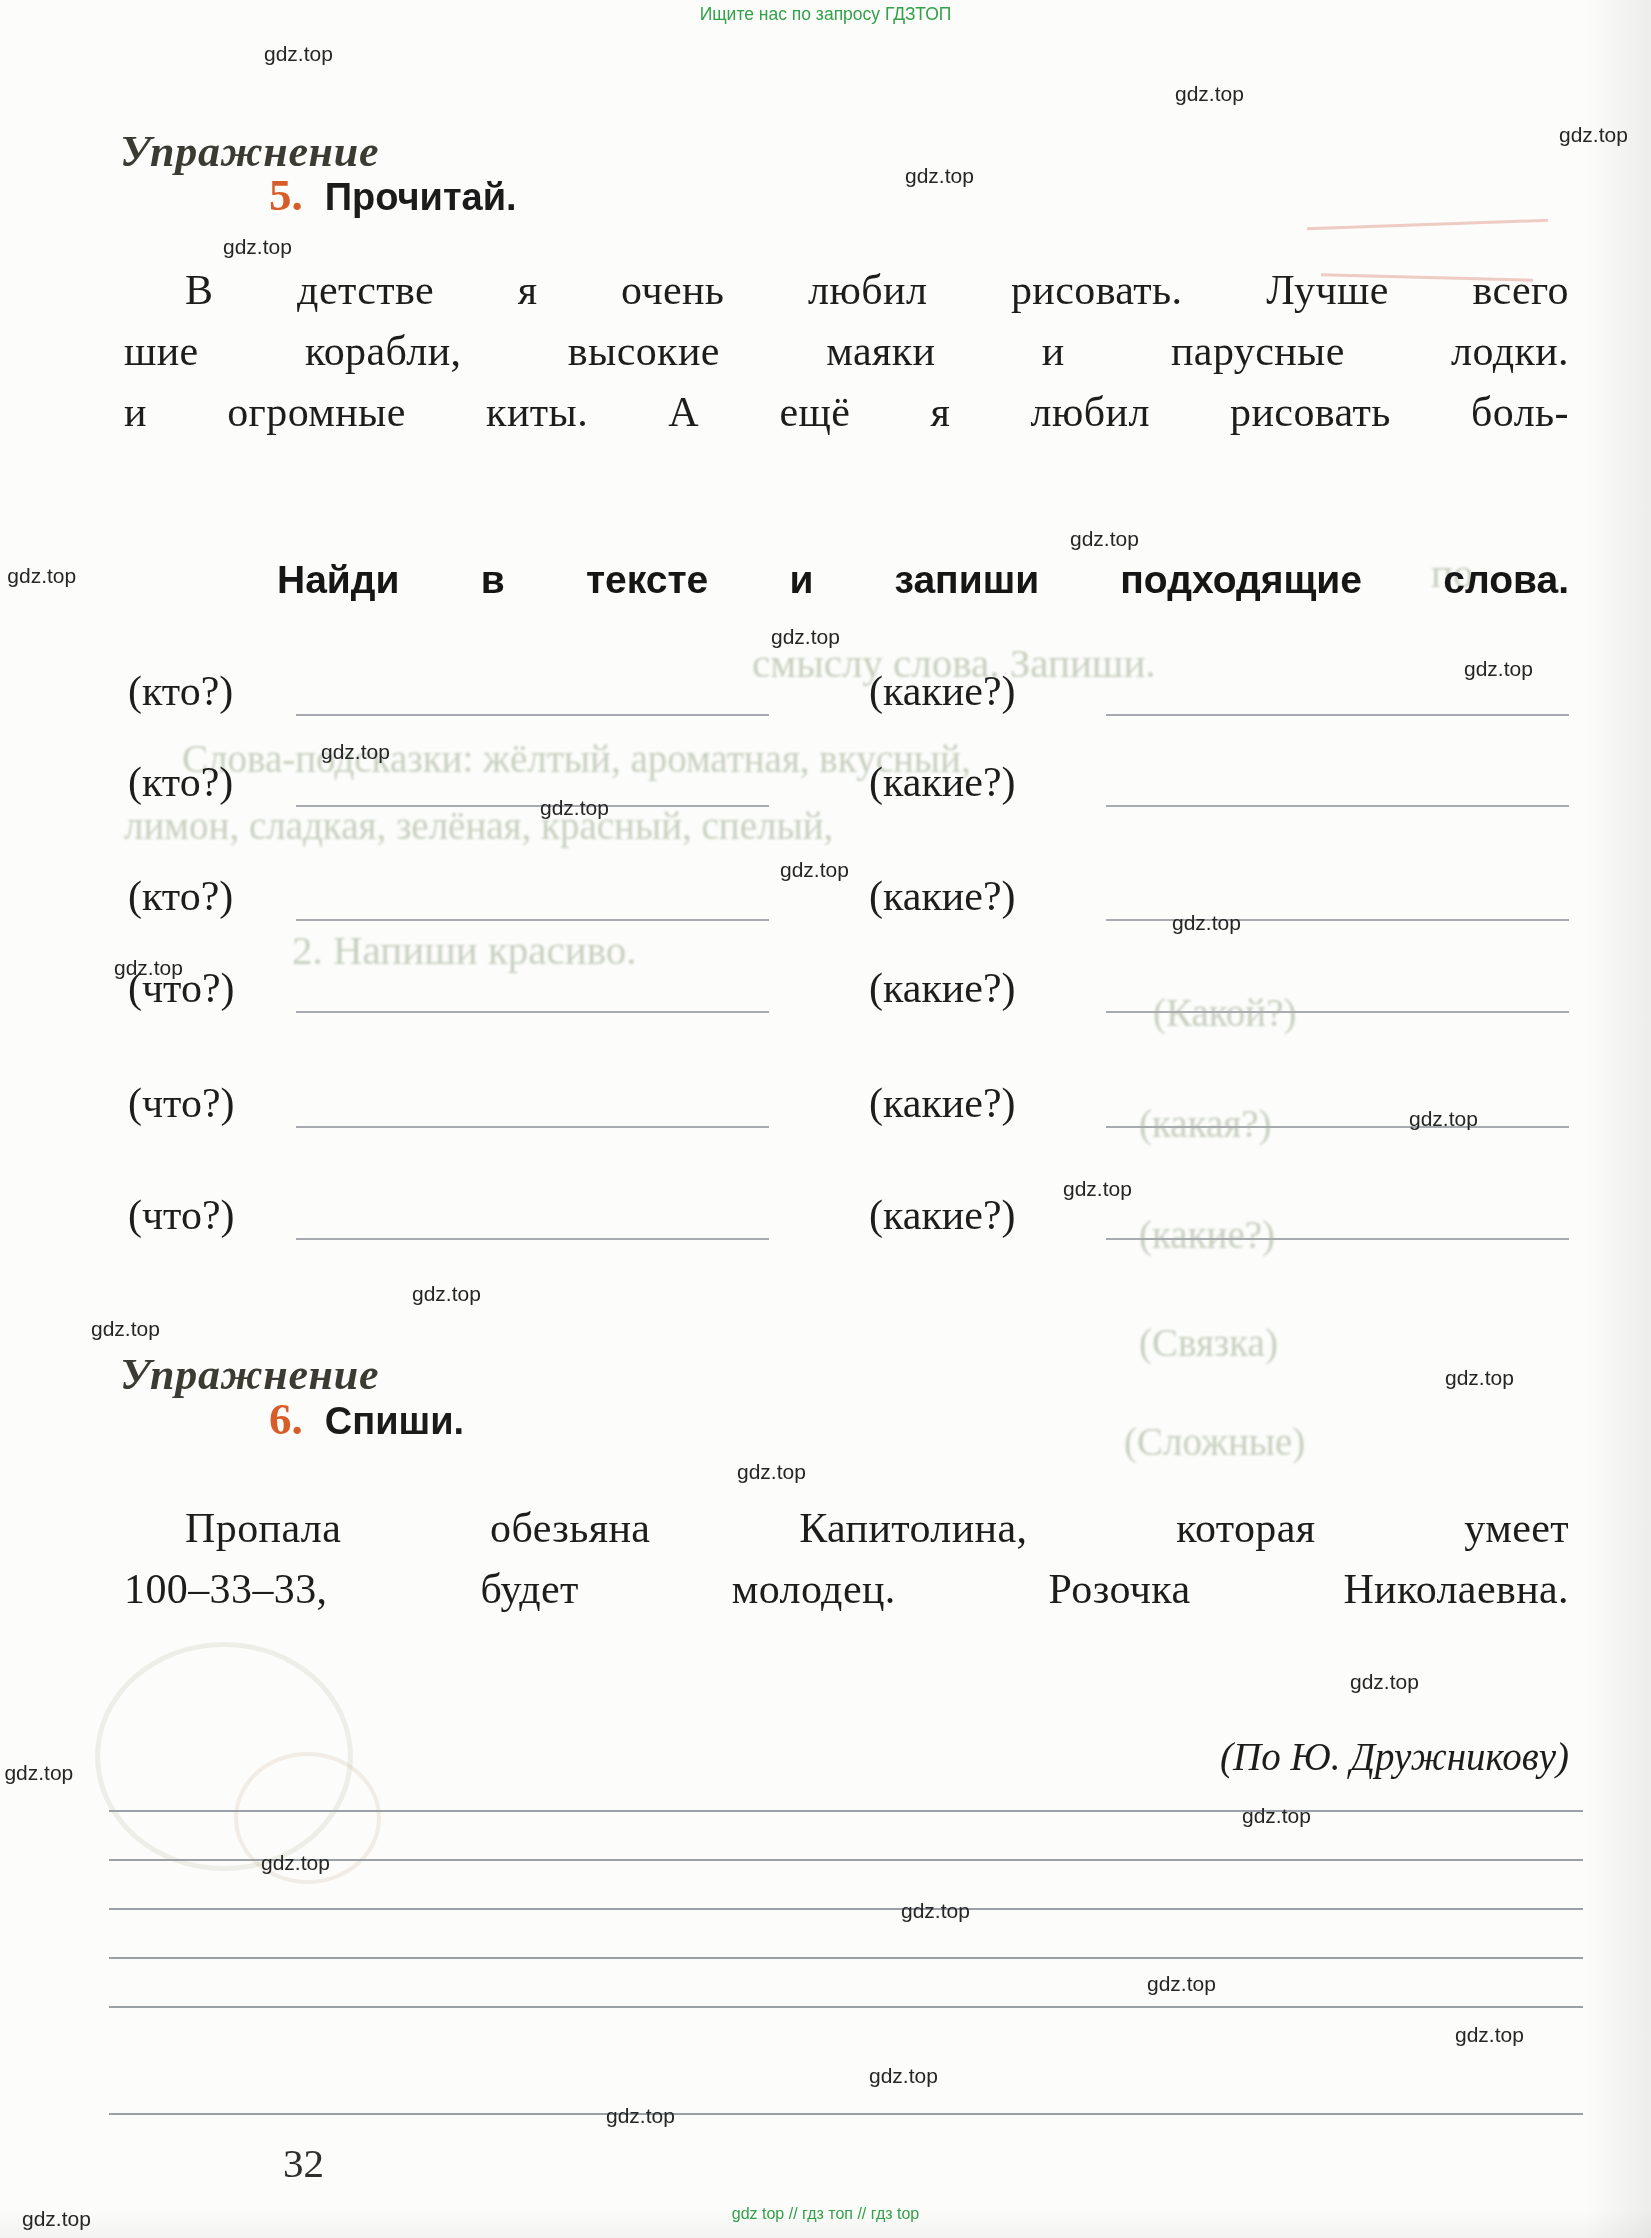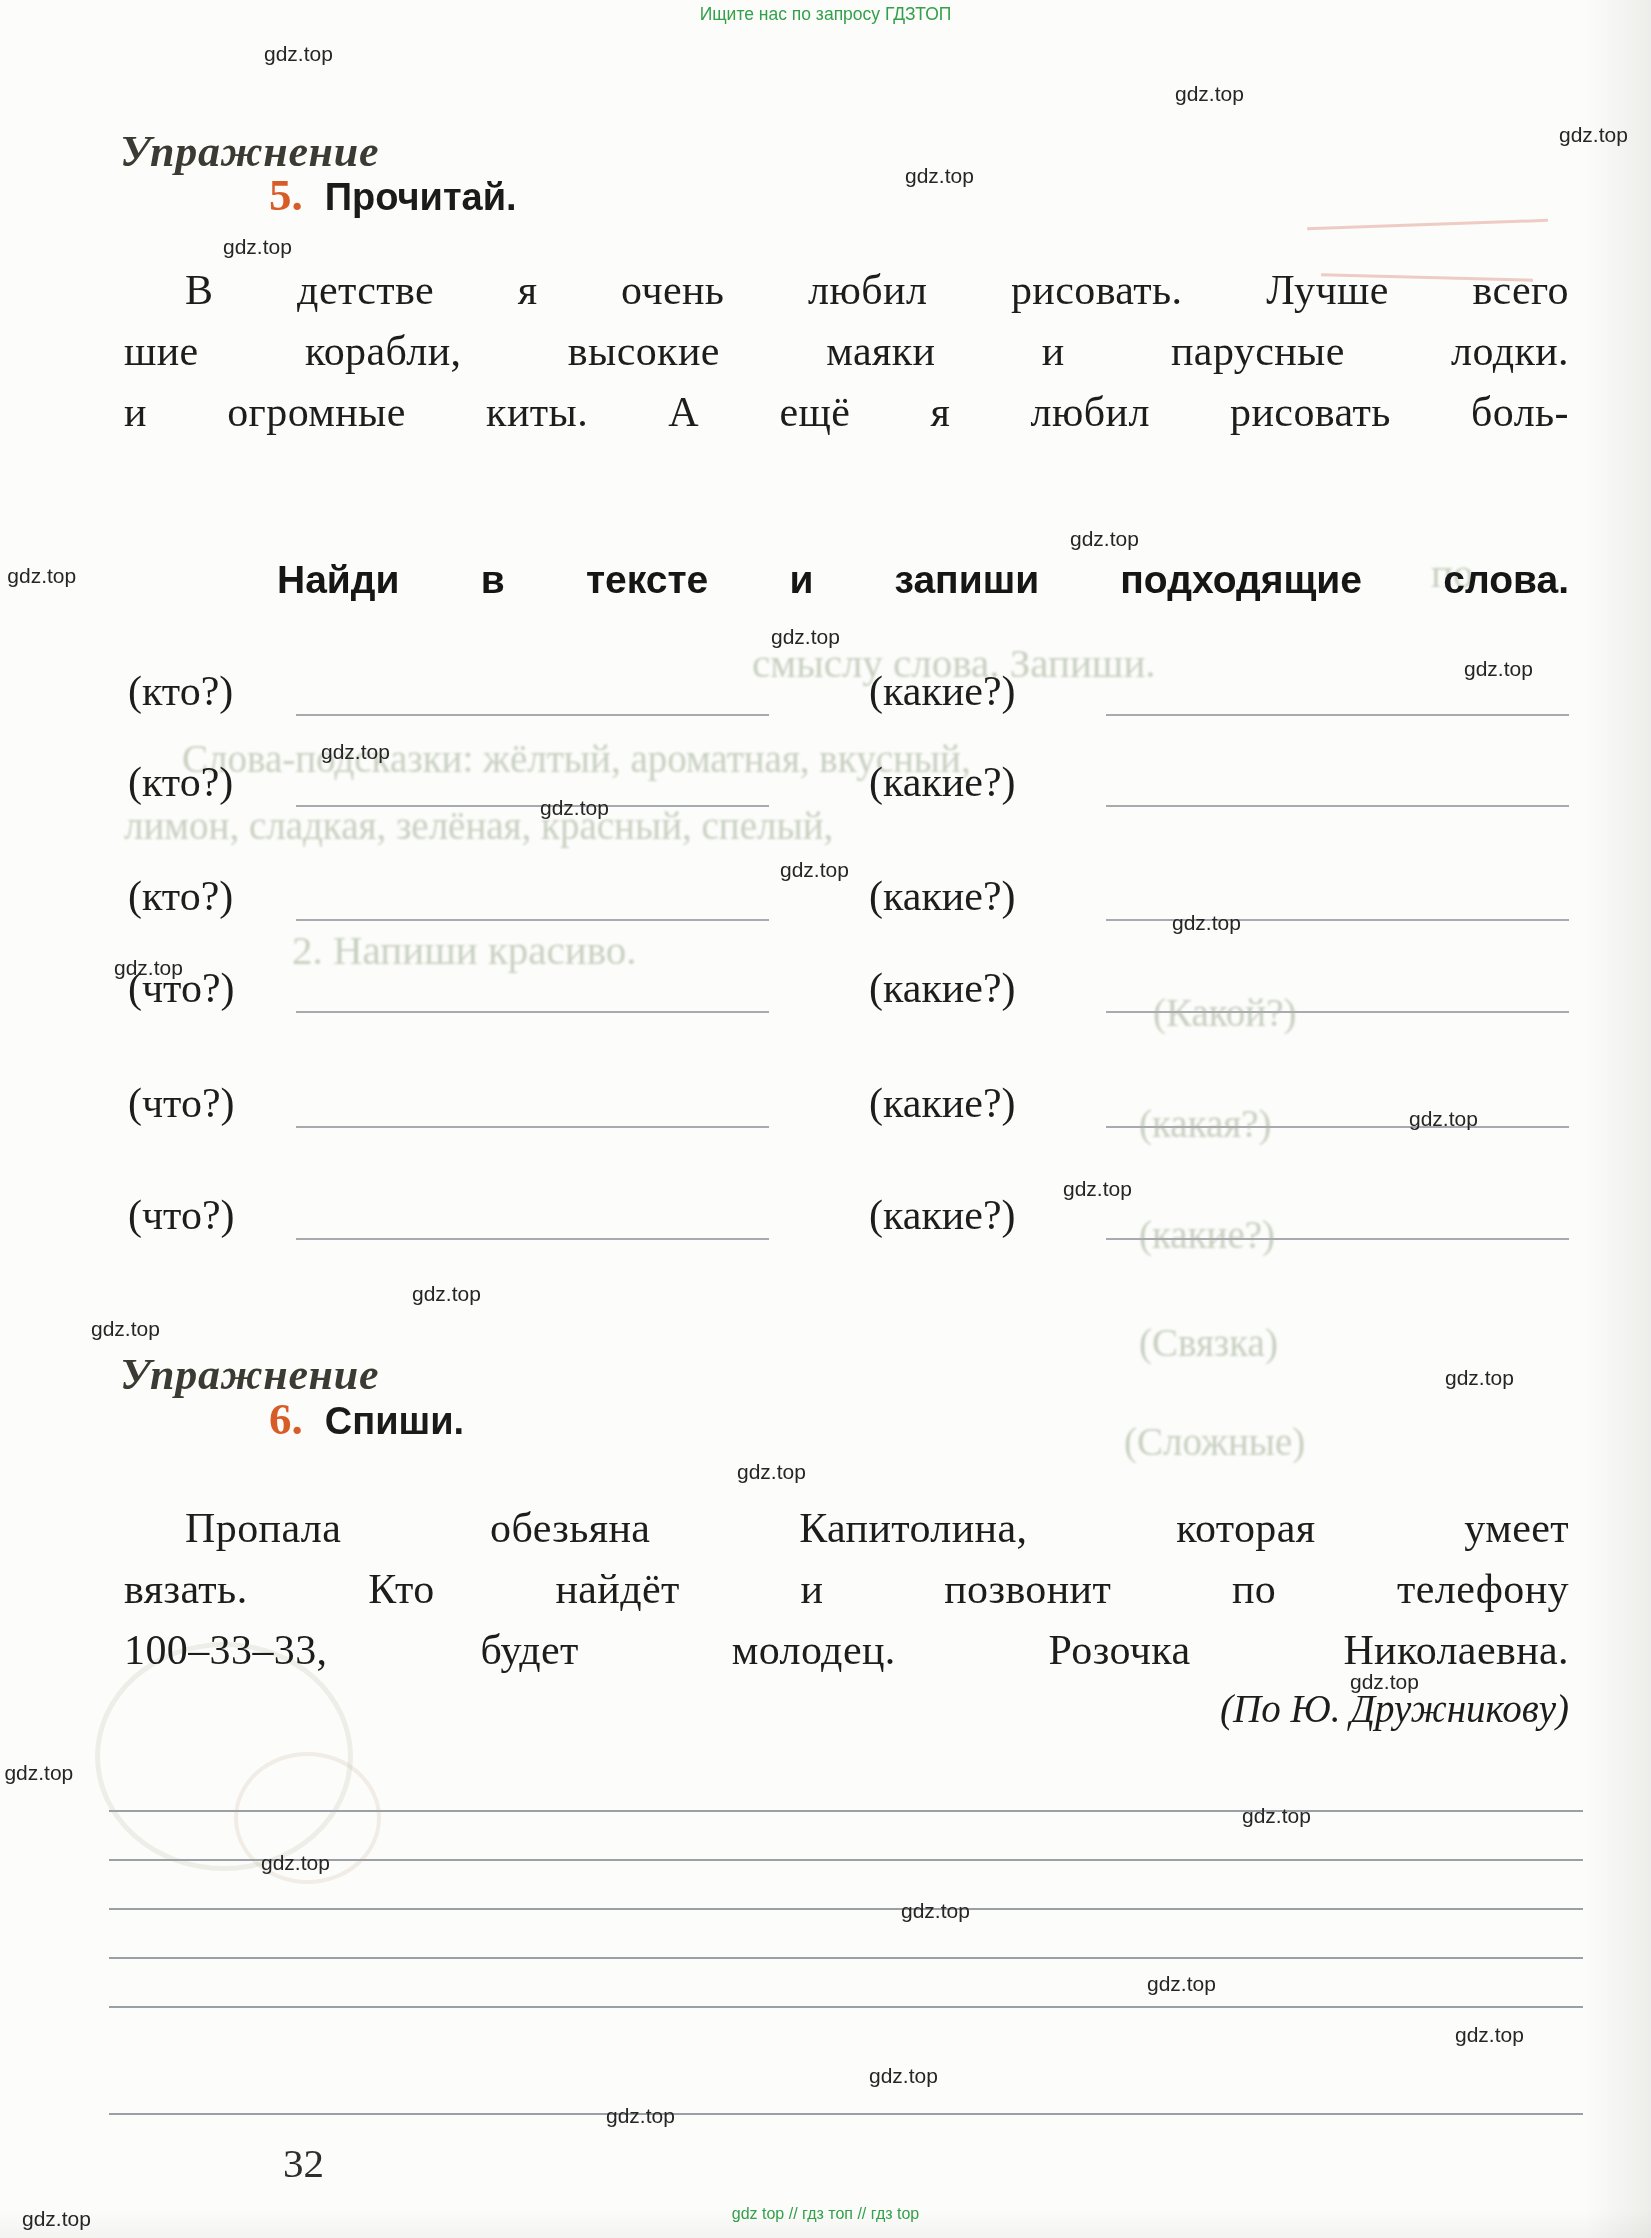--- a/index.html
+++ b/index.html
@@ -37,21 +37,21 @@
     text-align:justify;text-align-last:justify;color:#161616;}
 
   .fill-row{position:absolute;left:124px;width:1445px;height:54px;font-size:42px;}
   .fill-row .q{position:absolute;top:0;}
   .q-left{left:4px;}
   .q-right{left:745px;}
   .blank{position:absolute;top:47px;height:0;border-top:2.2px solid #a7abb0;}
   .blank-left{left:172px;width:473px;}
   .blank-right{left:982px;width:463px;}
 
-  .attribution{position:absolute;right:82px;top:1686px;font-style:italic;
+  .attribution{position:absolute;right:82px;top:1734px;font-style:italic;
     font-size:39px;color:#1d1d1b;}
   .write-line{position:absolute;left:109px;width:1474px;height:0;
     border-top:2.2px solid #9aa0a6;}
   .page-num{position:absolute;left:283px;top:2139px;font-size:41px;color:#2e2e2e;}
 
   .ghost{position:absolute;color:rgba(150,166,138,0.5);filter:blur(1.1px);
     white-space:nowrap;font-family:"Liberation Serif",serif;}
   .ghost-circle{position:absolute;border-radius:50%;}
   #gc1{left:95px;top:1642px;width:248px;height:219px;border:5.8px solid rgba(180,190,165,0.22);}
   #gc2{left:234px;top:1752px;width:139px;height:124px;border:4.4px solid rgba(200,180,150,0.20);}
@@ -138,21 +138,20 @@
 </section>
 
 <section>
   <div class="section-label" style="left:120px;top:1349px">Упражнение</div>
   <div class="ex-head" style="left:269px;top:1393px">
     <span class="ex-num">6.</span>
     <span class="ex-title">Спиши.</span>
   </div>
   <div class="para" style="top:1498px">
     <div class="para-line indent">Пропала обезьяна Капитолина, которая умеет</div>
-    <div class="para-line">вязать. Кто найдёт и позвонит по телефону</div>
     <div class="para-line">100–33–33, будет молодец. Розочка Николаевна.</div>
   </div>
   <div class="attribution">(По Ю. Дружникову)</div>
   <div id="writing-lines">
       <div class="write-line" style="top: 1810px;"></div>
       <div class="write-line" style="top: 1859px;"></div>
       <div class="write-line" style="top: 1908px;"></div>
       <div class="write-line" style="top: 1957px;"></div>
       <div class="write-line" style="top: 2006px;"></div>
       <div class="write-line" style="top: 2113px;"></div>

